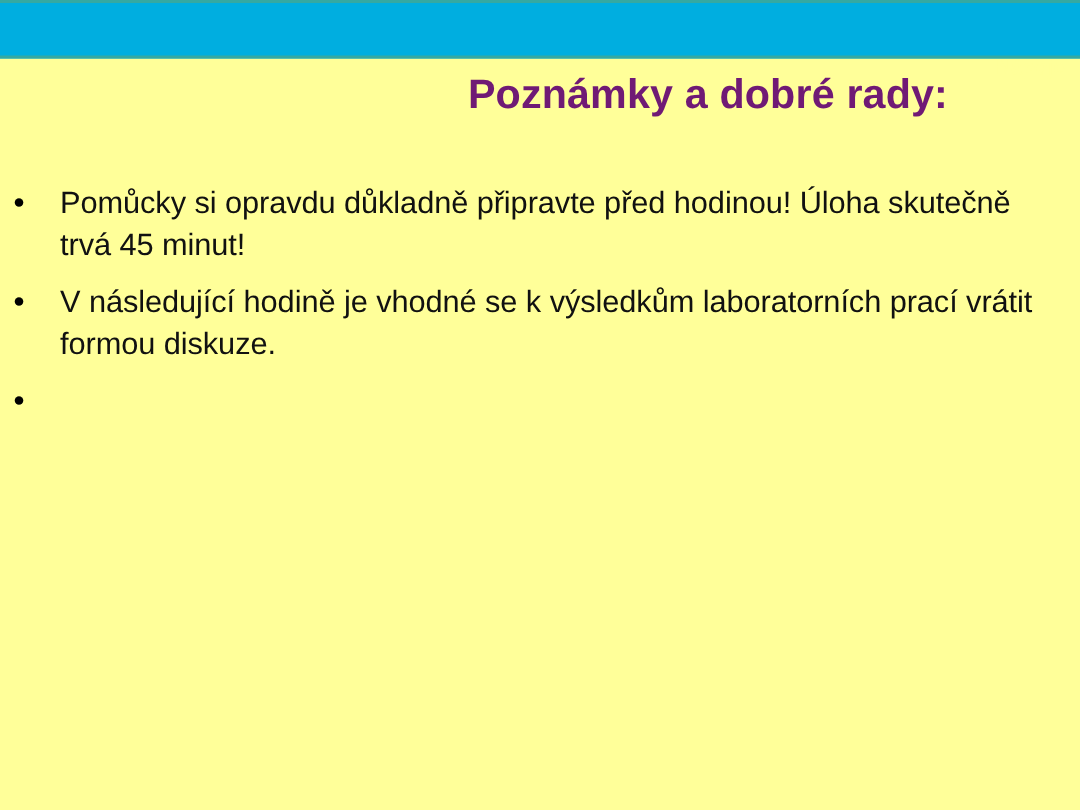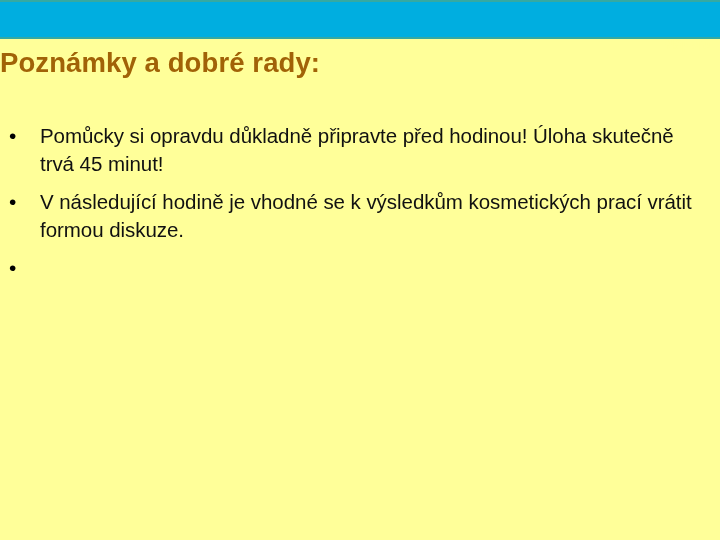--- a/index.html
+++ b/index.html
@@ -43,24 +43,24 @@
     white-space: nowrap;
     margin-top: 28px;
   }
 
   
   #slide-title {
     position: absolute;
     left: 0;
     top: 47px;
     width: 632px;
-    text-align: left;
+    text-align: right;
     font-size: 27.5px;
     font-weight: bold;
-    color: #a16207;
+    color: #701a75;
     letter-spacing: 0.1px;
     white-space: nowrap;
   }
 
   
   #bullet-list {
     position: absolute;
     left: 0;
     top: 122px;
     width: 720px;
@@ -102,21 +102,21 @@
 
   <div id="bullet-list">
 
     <div class="bullet-row">
       <span class="bullet-marker">•</span>
       <span class="bullet-text">Pomůcky si opravdu důkladně připravte před hodinou! Úloha skutečně trvá 45 minut!</span>
     </div>
 
     <div class="bullet-row">
       <span class="bullet-marker">•</span>
-      <span class="bullet-text">V následující hodině je vhodné se k výsledkům kosmetických prací vrátit formou diskuze.</span>
+      <span class="bullet-text">V následující hodině je vhodné se k výsledkům laboratorních prací vrátit formou diskuze.</span>
     </div>
 
     <div class="bullet-row">
       <span class="bullet-marker">•</span>
     </div>
 
   </div>
 
 </div>
 

